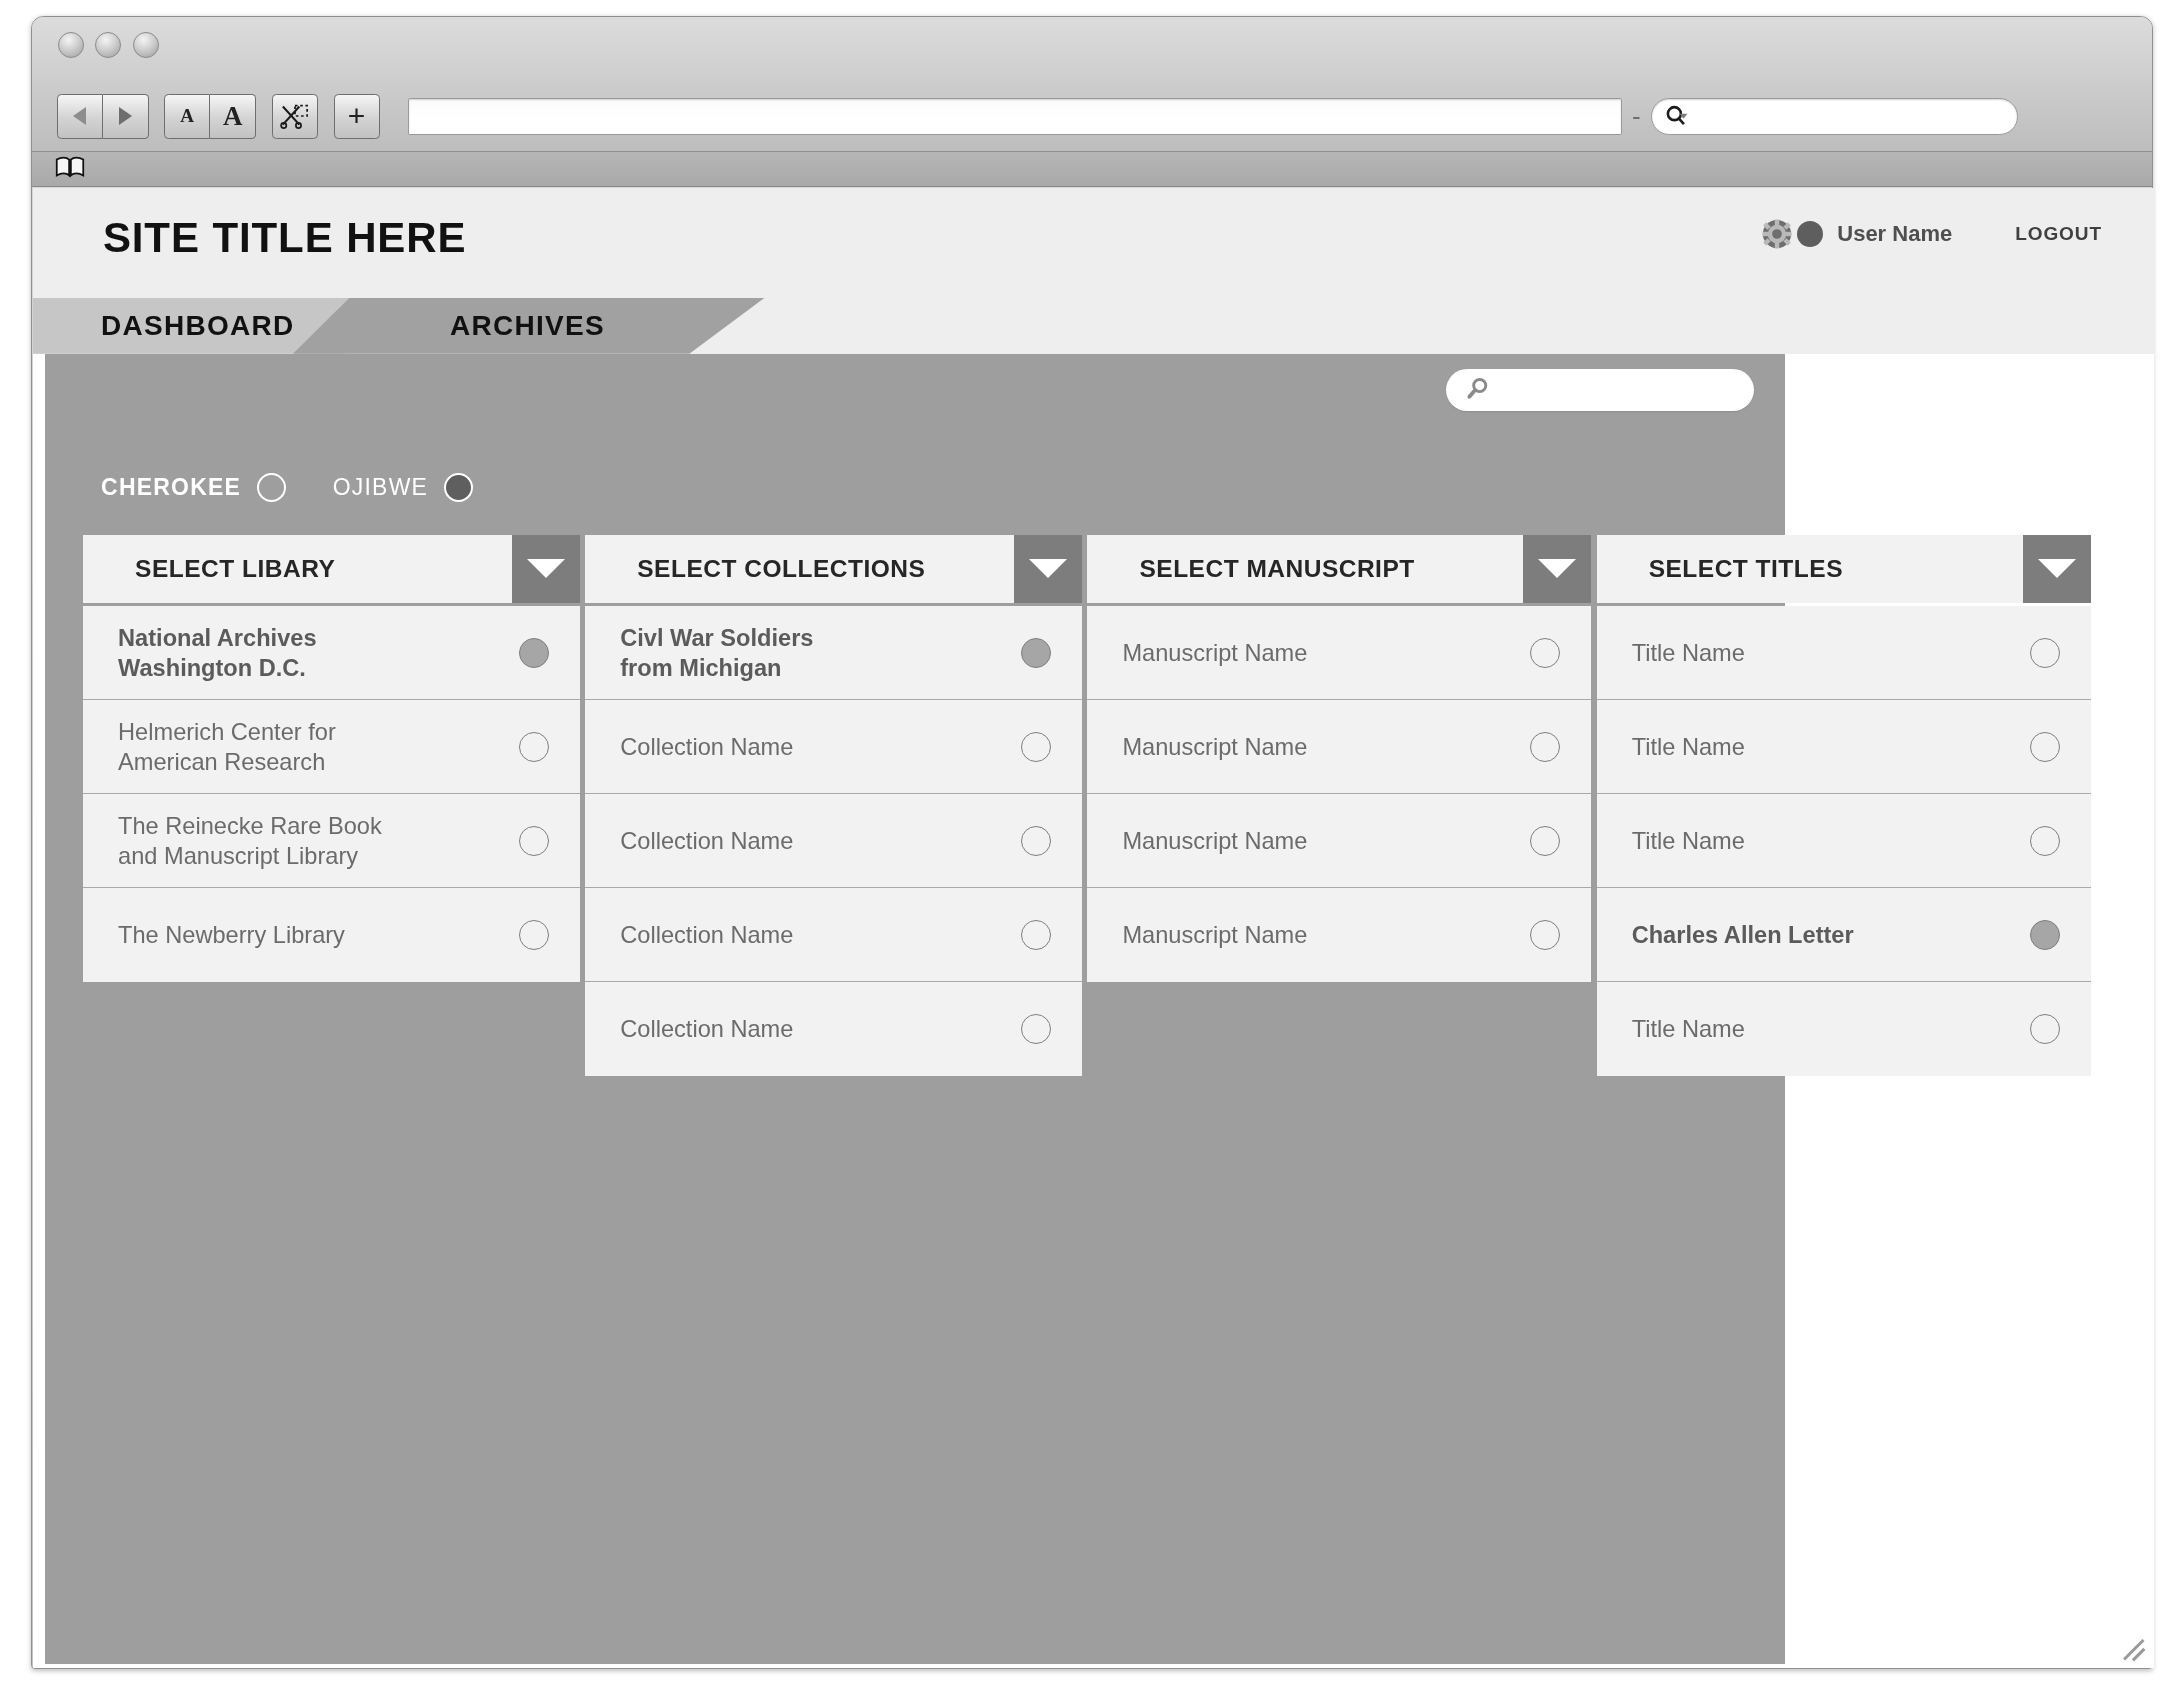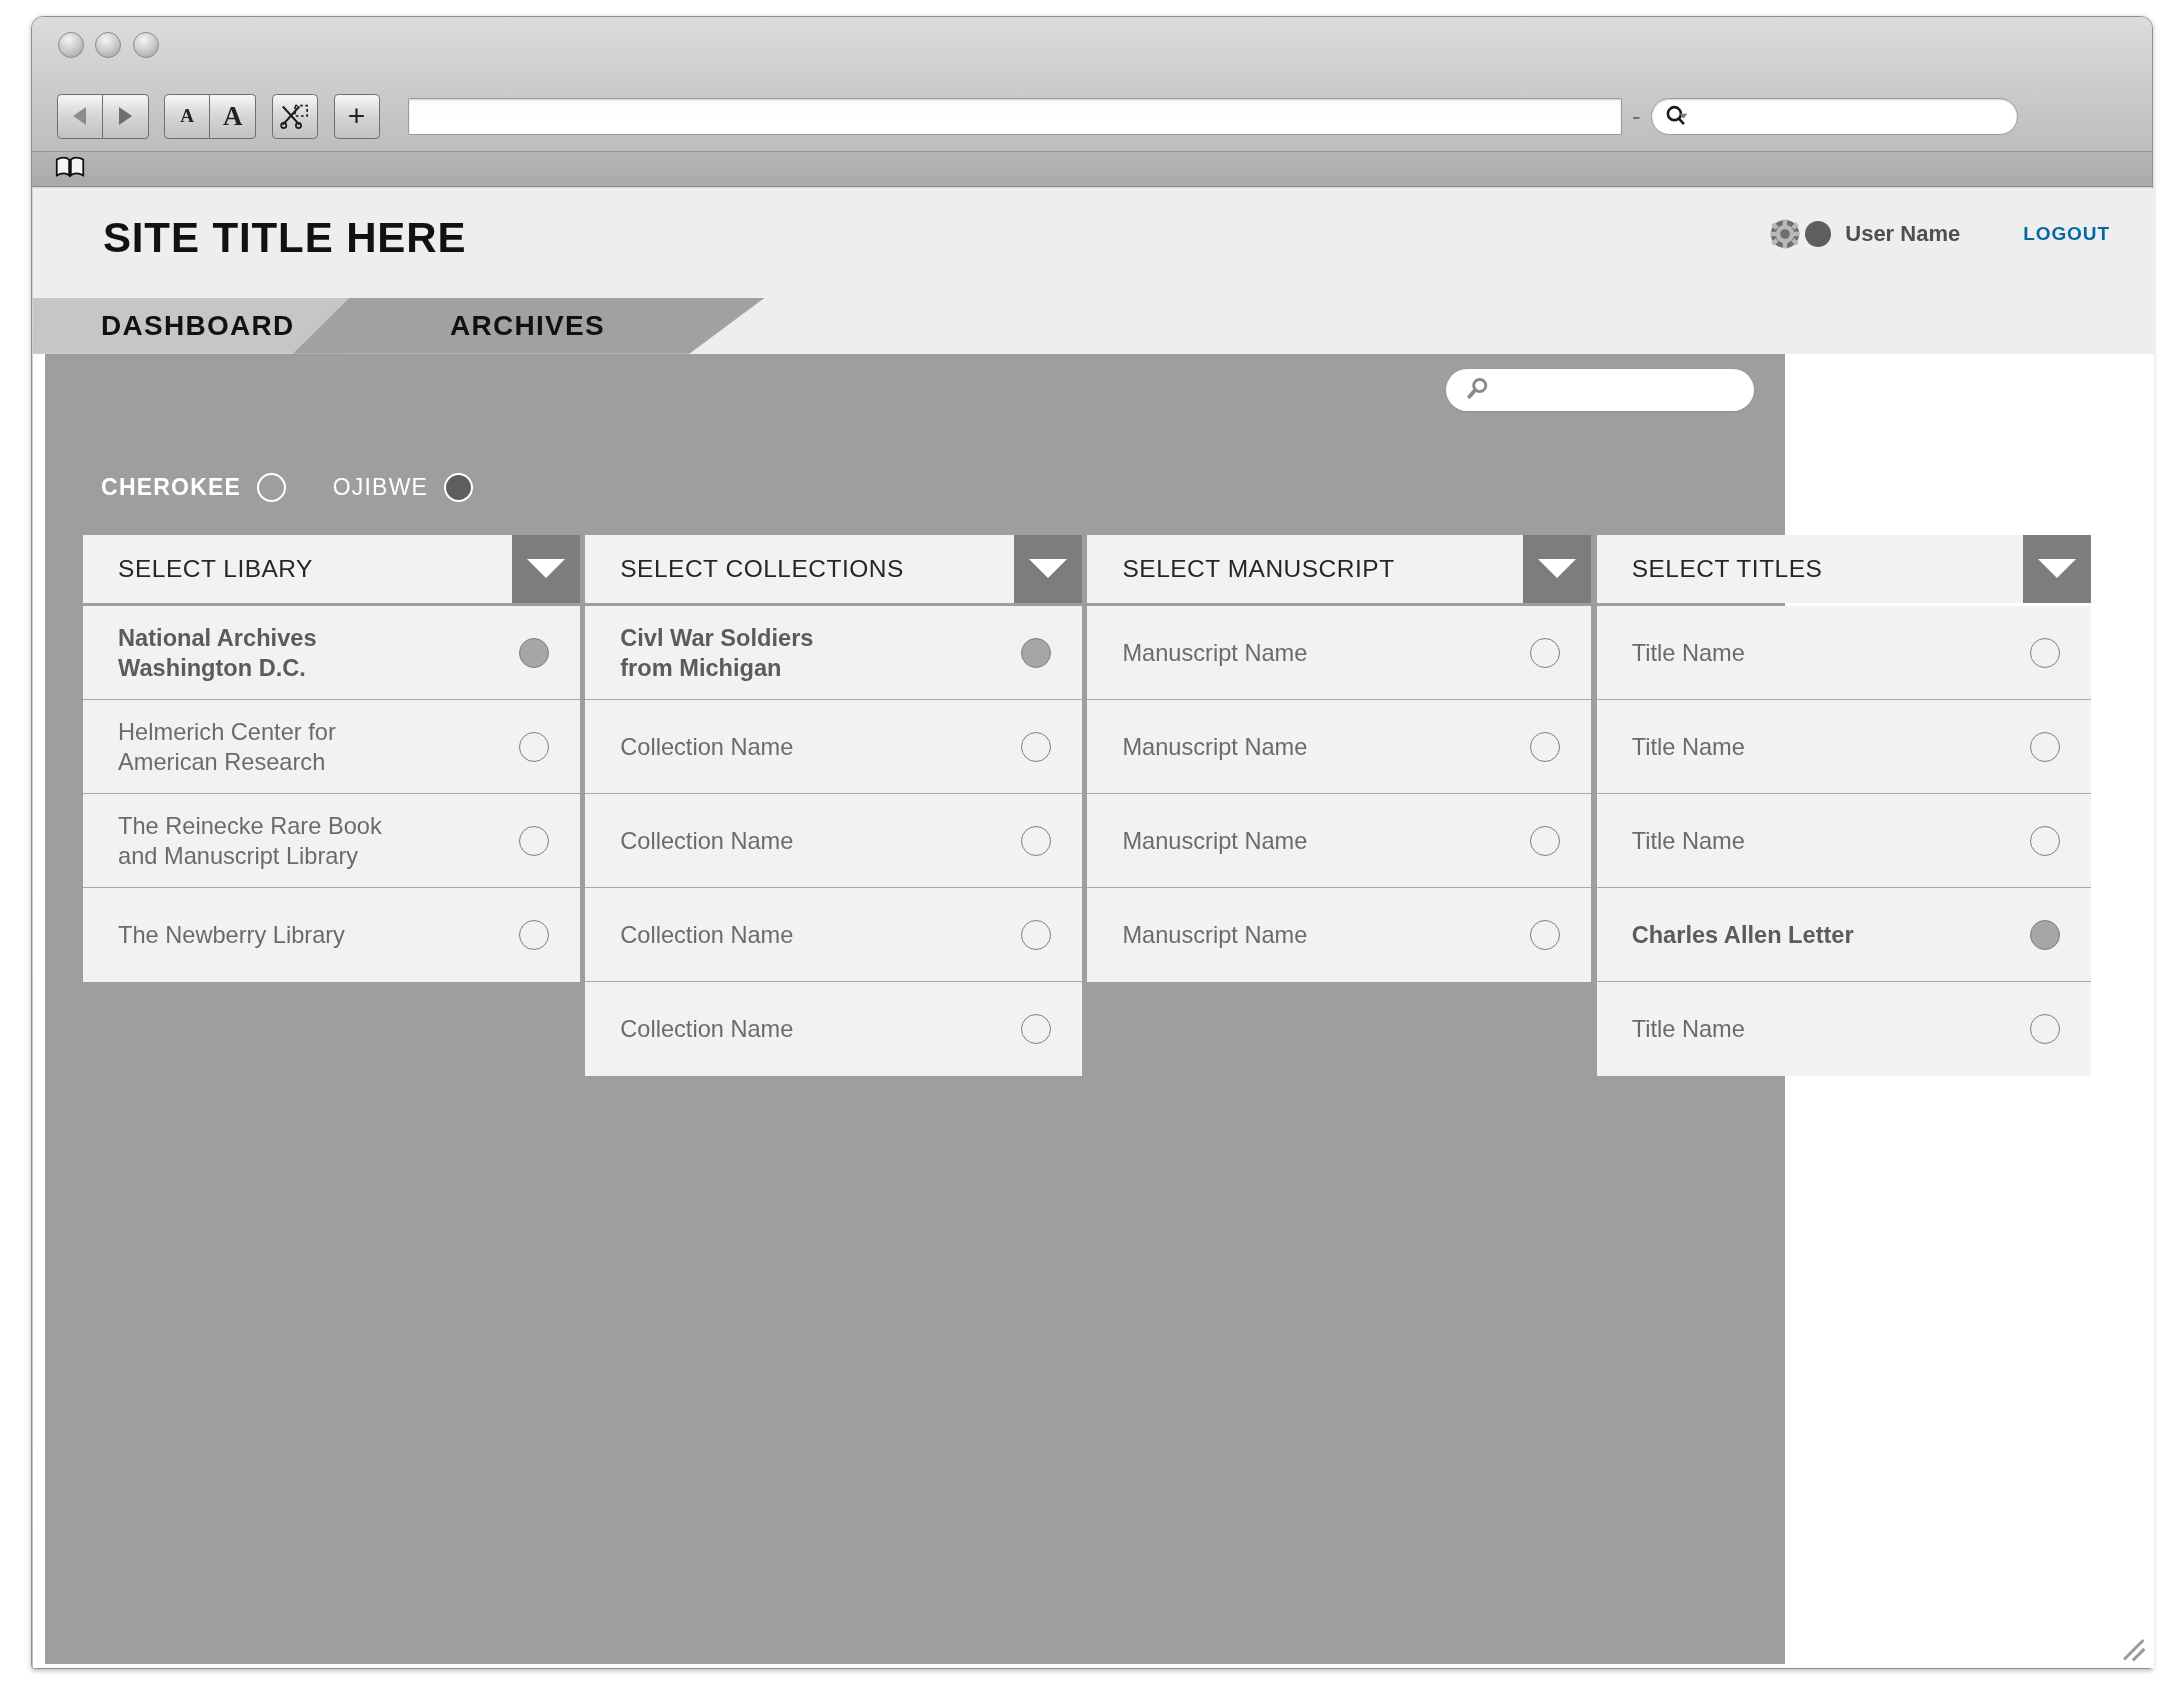--- a/index.html
+++ b/index.html
@@ -140,23 +140,23 @@
   .gear-icon { width: 30px; height: 30px; }
   .avatar {
     width: 26px; height: 26px; border-radius: 50%;
     background: #5e5e5e; margin-left: 5.2px;
   }
   .user-name {
     margin-left: 14px;
     font-size: 22px; font-weight: bold; color: #4f4f4f; text-align: center;
   }
   .logout {
-    margin-left: 63px; margin-right: 18px;
+    margin-left: 63px; margin-right: 26px;
     font-size: 19px; font-weight: bold;
-    letter-spacing: 0.9px; color: #0369a1;
+    letter-spacing: 0.9px; color: #404040;
   }
 
   .tabbar {
     position: absolute;
     left: 0; top: 110px;
     width: 100%; height: 56px;
     background: #eeeeee;
   }
   .tab {
     position: absolute; top: 0;
@@ -234,22 +234,22 @@
 
   .col-header {
     display: flex; align-items: stretch;
     height: 68px;
     margin-bottom: 3.5px;
   }
   .col-header-label {
     flex: 1;
     background: #f2f2f2;
     display: flex; align-items: center;
-    padding-left: 35px;
-    font-size: 24.5px; font-weight: normal;
+    padding-left: 52px;
+    font-size: 24.5px; font-weight: bold;
     letter-spacing: 0.5px;
     color: #262626;
     box-sizing: border-box;
   }
   .col-header-caret {
     width: 68px;
     background: #7d7d7d;
     display: flex; align-items: center; justify-content: center;
   }
   .caret {

